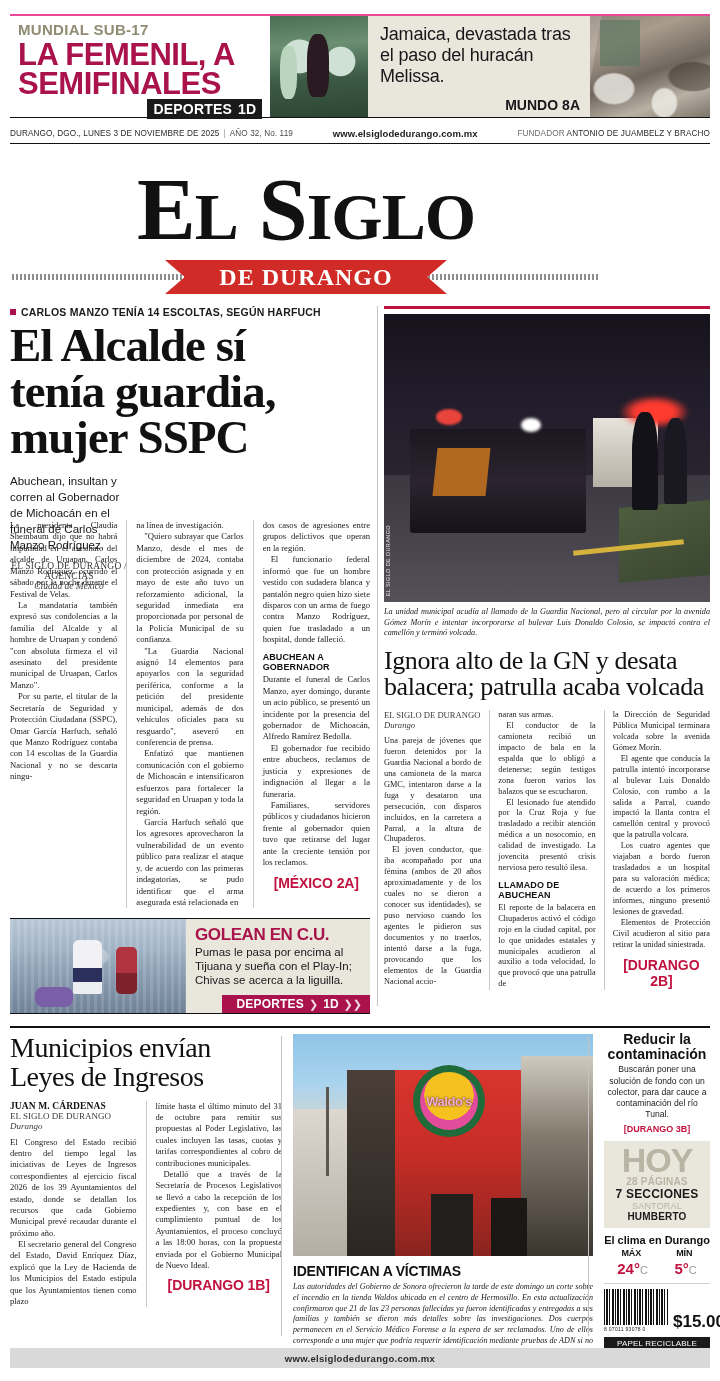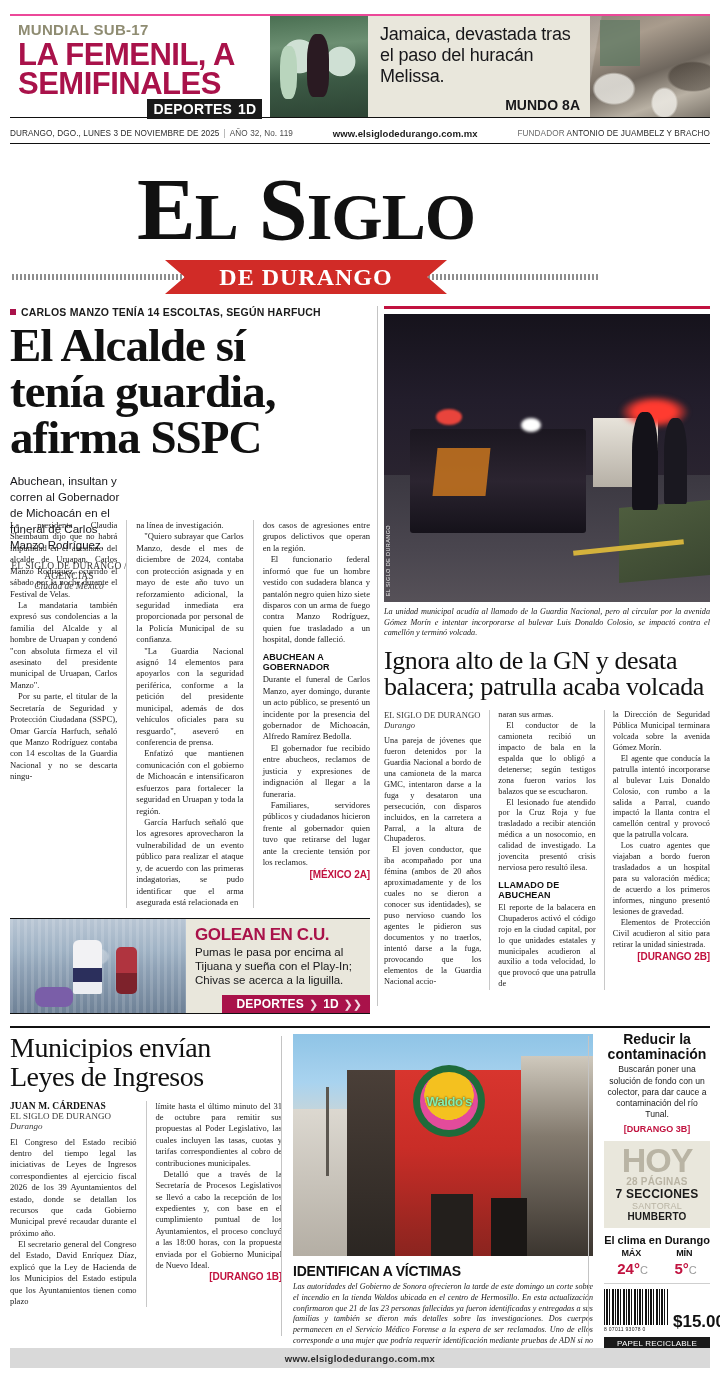--- a/index.html
+++ b/index.html
@@ -144,22 +144,22 @@
   .col p {
     font-family:"Liberation Serif", serif; font-size:8.6px; line-height:1.33;
     color:#1a1a1a; text-align:justify; text-indent:8px; margin-bottom:0;
   }
   .col p.first { text-indent:0; }
   .subhead {
     font-family:"Liberation Sans", sans-serif; font-weight:bold; font-size:9px;
     color:#111; margin:6px 0 2px; letter-spacing:.1px; line-height:1.15;
   }
   .jump {
-    font-family:"Liberation Sans", sans-serif; font-weight:bold; font-size:10px;
-    color:#c1123f; text-align:right; letter-spacing:-.1px;
+    font-family:"Liberation Sans", sans-serif; font-weight:bold; font-size:14px;
+    color:#c1123f; text-align:center; margin-top:6px; letter-spacing:-.1px;
   }
   .vline { width:1px; background:#c8c8c8; }
 
   
   .rcol { position:absolute; left:384px; top:306px; width:326px; }
   .rcol-topbar { height:3px; background:#c1123f; margin-bottom:5px; }
   .photo-main {
     position:relative; width:326px; height:288px; overflow:hidden;
     background:linear-gradient(180deg,#16131c 0%, #221d2b 30%, #2a2430 58%, #3a3640 100%);
   }
@@ -326,21 +326,21 @@
   .photo-waldos .logo {
     position:absolute; left:40%; top:14%; width:72px; height:72px;
     border-radius:50%; background:#1f6b3a;
     display:flex; align-items:center; justify-content:center;
   }
   .photo-waldos .logo::before {
     content:""; position:absolute; width:58px; height:58px; border-radius:50%;
     background:radial-gradient(circle at 50% 40%, #f4c11f 0 54%, #e34b9b 55%);
   }
   .photo-waldos .logo span {
-    position:relative; z-index:2; color:#86efac; font-family:"Liberation Sans", sans-serif;
+    position:relative; z-index:2; color:#f9a8d4; font-family:"Liberation Sans", sans-serif;
     font-weight:bold; font-size:13px; letter-spacing:-.5px;
     text-shadow:0 0 2px #1a1a1a;
   }
   .photo-waldos .door {
     position:absolute; left:46%; bottom:0; width:14%; height:28%;
     background:#231f1c;
   }
   .photo-waldos .door2 {
     position:absolute; left:66%; bottom:0; width:12%; height:26%;
     background:#1a1715;
@@ -475,21 +475,21 @@
   </div>
 
   <div class="lead">
     <div class="lead-kicker">
       <span class="sq"></span>
       <span>CARLOS MANZO TENÍA 14 ESCOLTAS, SEGÚN HARFUCH</span>
     </div>
     <div class="lead-head">
       <div>El Alcalde sí</div>
       <div>tenía guardia,</div>
-      <div>afirma SSPC</div>
+      <div>mujer SSPC</div>
     </div>
     <div class="lead-sum">Abuchean, insultan y corren al Gobernador de Michoacán en el funeral de Carlos Manzo Rodríguez.</div>
     <div class="byline">
       <div class="org">EL SIGLO DE DURANGO / AGENCIAS</div>
       <div class="place">Ciudad de México</div>
     </div>
   </div>
 
   <div class="cols3">
     <div class="col">

